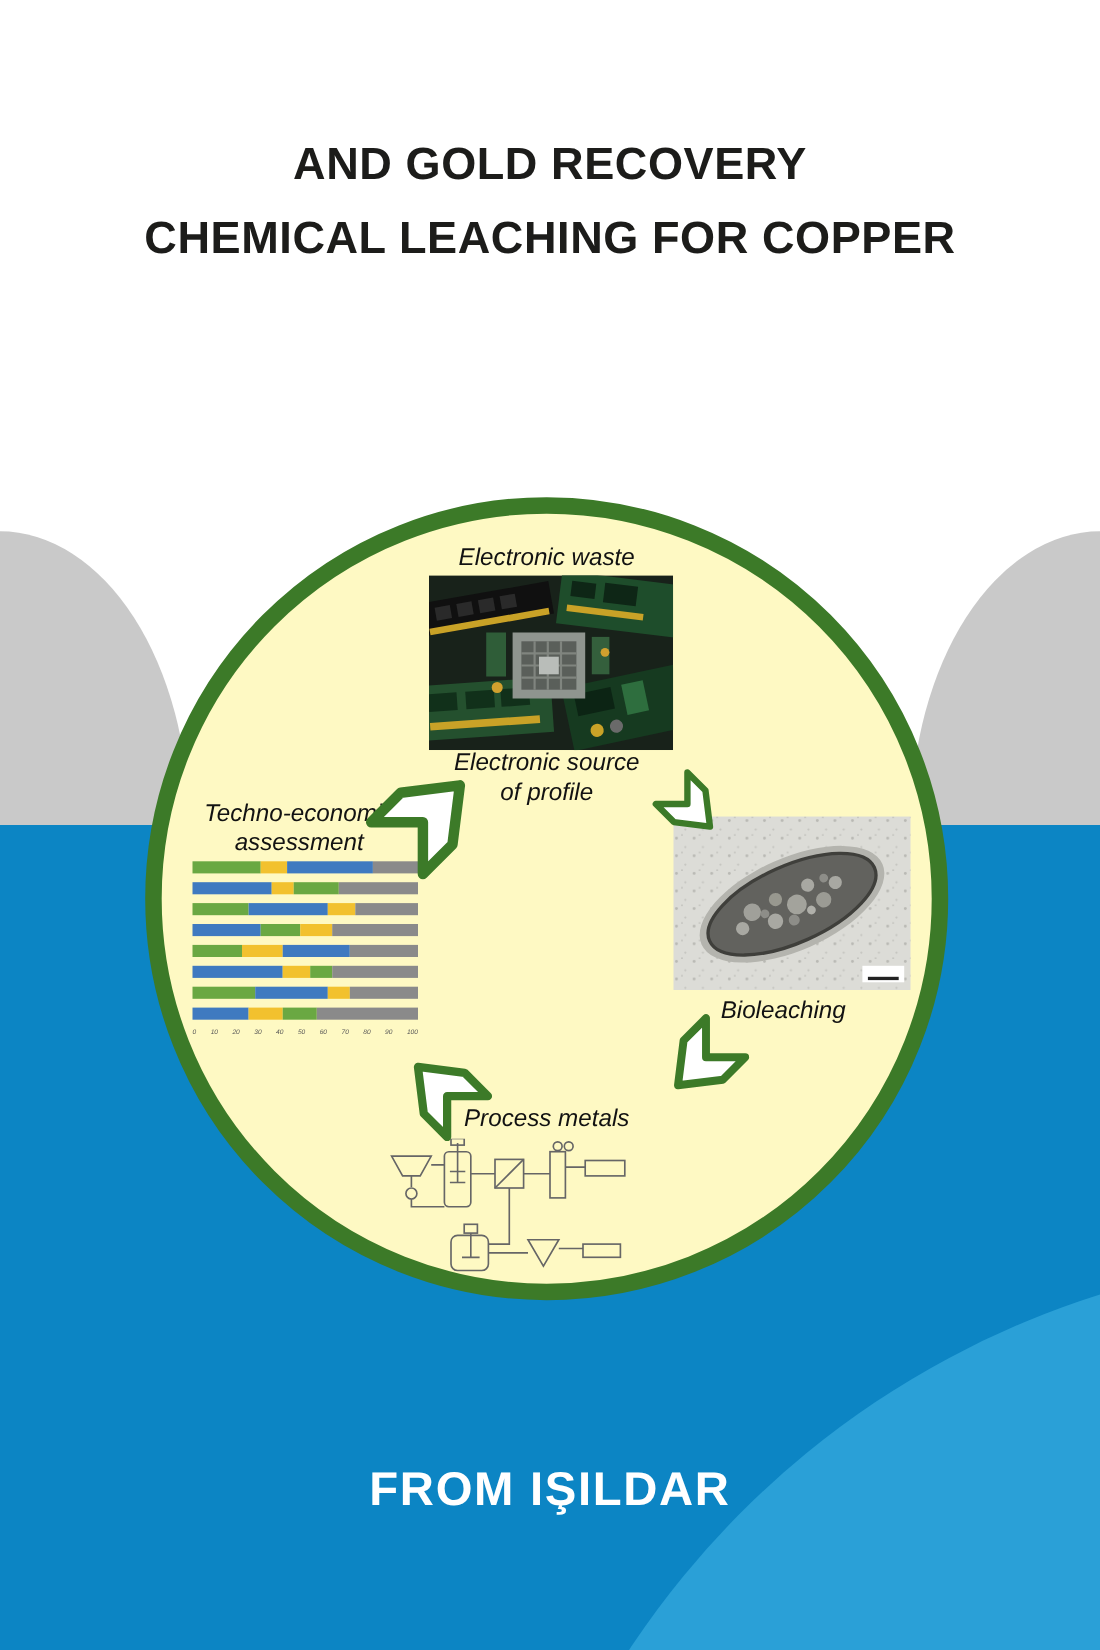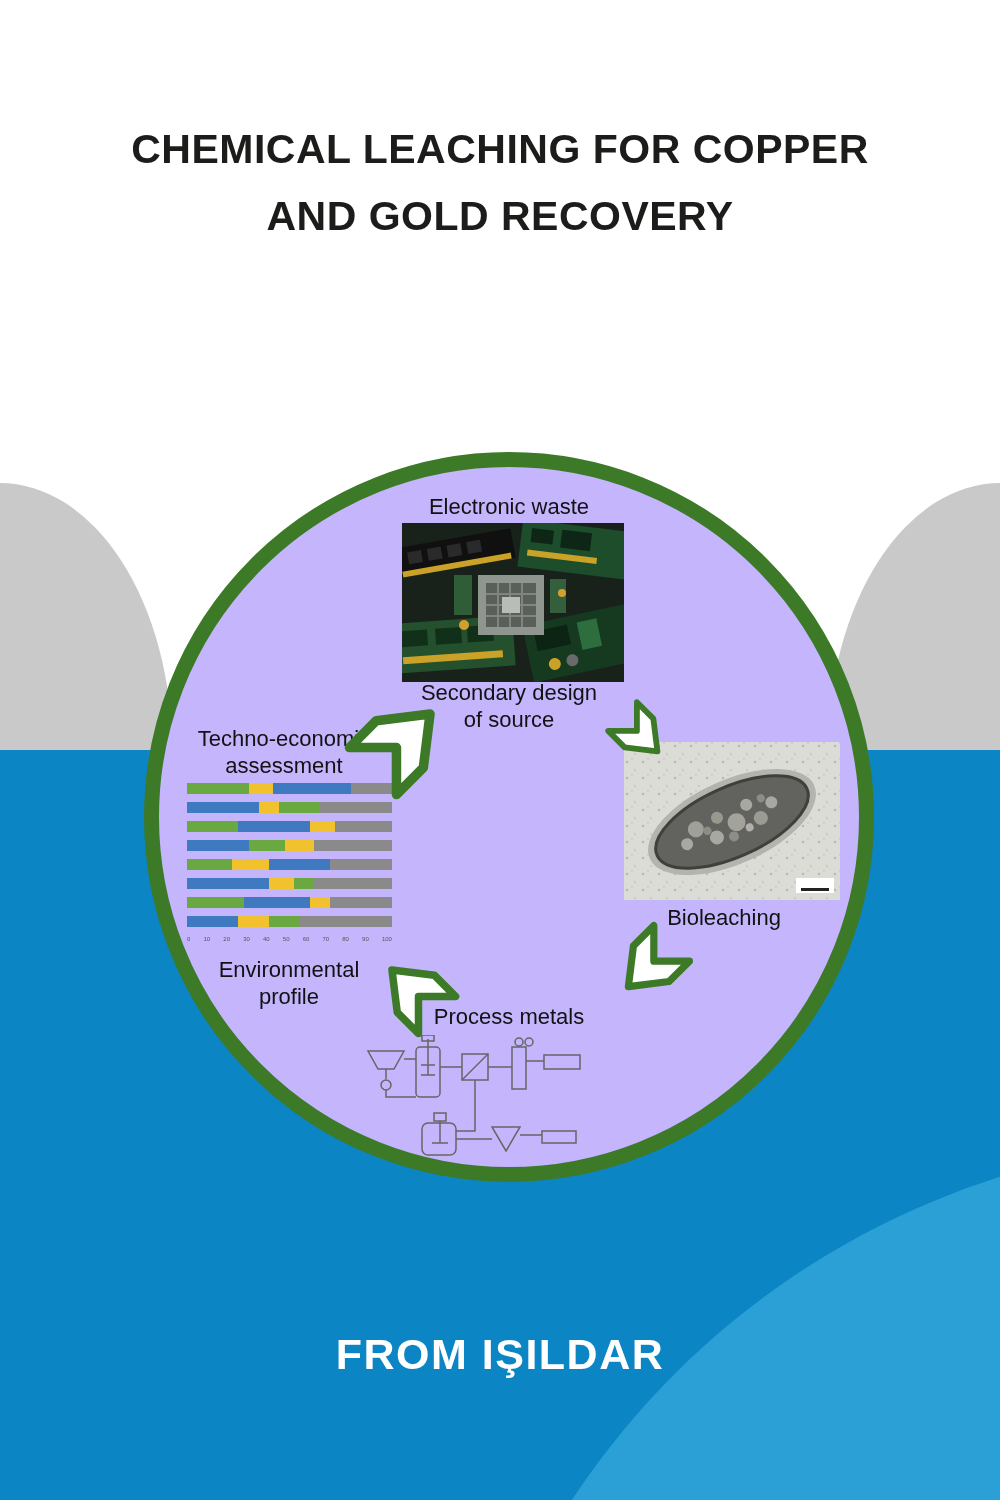--- a/index.html
+++ b/index.html
@@ -11,22 +11,22 @@
   .gray-left{position:absolute;left:0;top:483px;width:172px;height:267px;background:#c9c9c9;border-top-right-radius:100% 100%;}
   .gray-right{position:absolute;right:0;top:483px;width:172px;height:267px;background:#c9c9c9;border-top-left-radius:100% 100%;}
   .light-arc{position:absolute;left:440px;top:1140px;width:1600px;height:1600px;border-radius:50%;background:#2aa0d7;}
 
   .title{
     position:absolute;left:40px;right:40px;top:116px;text-align:center;
     font-size:41px;font-weight:bold;color:#1c1c1a;line-height:67px;letter-spacing:.5px;
   }
 
   .circle{
-    position:absolute;left:144px;top:452px;width:730px;height:730px;
-    box-sizing:border-box;border:15px solid #3c7a28;border-radius:50%;background:#c4b5fd;
+    position:absolute;left:132px;top:452px;width:730px;height:730px;
+    box-sizing:border-box;border:15px solid #3c7a28;border-radius:50%;background:#fef9c3;font-style:italic;
   }
   .lbl{position:absolute;font-size:22px;color:#121212;text-align:center;line-height:27px;}
 
   .photo{position:absolute;overflow:hidden;}
   .photo svg{display:block;}
 
   .arrow{position:absolute;}
   .arrow svg{display:block;width:100%;height:100%;}
 
   
@@ -42,22 +42,22 @@
 </style>
 </head>
 <body>
 
 <div class="gray-left"></div>
 <div class="gray-right"></div>
 <div class="bg-blue"></div>
 <div class="light-arc"></div>
 
 <div class="title">
+  <div>AND GOLD RECOVERY</div>
   <div>CHEMICAL LEACHING FOR COPPER</div>
-  <div>AND GOLD RECOVERY</div>
 </div>
 
 <div class="circle">
 
   <div class="lbl" style="left:0;width:700px;top:26px;">Electronic waste</div>
 
   <div class="photo" style="left:243px;top:56px;width:222px;height:159px;">
     <svg width="222" height="159" viewBox="0 0 222 159">
       <rect width="222" height="159" fill="#18221a"></rect>
       <g transform="rotate(-10 60 30)">
@@ -95,22 +95,22 @@
         <rect x="100" y="74" width="18" height="16" fill="#b9bdb9"></rect>
       </g>
       <rect x="52" y="52" width="18" height="40" fill="#2f5d38"></rect>
       <rect x="148" y="56" width="16" height="34" fill="#345f3c"></rect>
       <circle cx="62" cy="102" r="5" fill="#d1a02e"></circle>
       <circle cx="160" cy="70" r="4" fill="#d1a02e"></circle>
     </svg>
   </div>
 
   <div class="lbl" style="left:0;width:700px;top:212px;">
-    <span>Secondary design</span><br>
-    <span>of source</span>
+    <span>Electronic source</span><br>
+    <span>of profile</span>
   </div>
 
   <div class="photo" style="left:465px;top:275px;width:216px;height:158px;">
     <svg width="216" height="158" viewBox="0 0 216 158">
       <defs>
         <pattern id="speck" width="16" height="16" patternUnits="userSpaceOnUse">
           <circle cx="3" cy="4" r="1.3" fill="#b9b9b4"></circle>
           <circle cx="11" cy="12" r="1" fill="#c4c4bf"></circle>
           <circle cx="8" cy="1" r=".8" fill="#c0c0bb"></circle>
         </pattern>
@@ -204,24 +204,20 @@
         <span>40</span>
         <span>50</span>
         <span>60</span>
         <span>70</span>
         <span>80</span>
         <span>90</span>
         <span>100</span>
       </div>
   </div>
 
-  <div class="lbl" style="left:0;width:260px;top:489px;">
-    <span>Environmental</span><br>
-    <span>profile</span>
-  </div>
 
   <div class="lbl" style="left:0;width:700px;top:536px;">Process metals</div>
 
   <div class="photo" style="left:201px;top:568px;width:297px;height:140px;">
     <svg width="297" height="140" viewBox="0 0 297 140" fill="none" stroke="#666" stroke-width="1.5">
 
       <path d="M8,16 L44,16 L34,34 L18,34 Z"></path>
       <path d="M26,34 V44"></path>
       <circle cx="26" cy="50" r="5"></circle>
       <path d="M26,55 V62 H56"></path>

